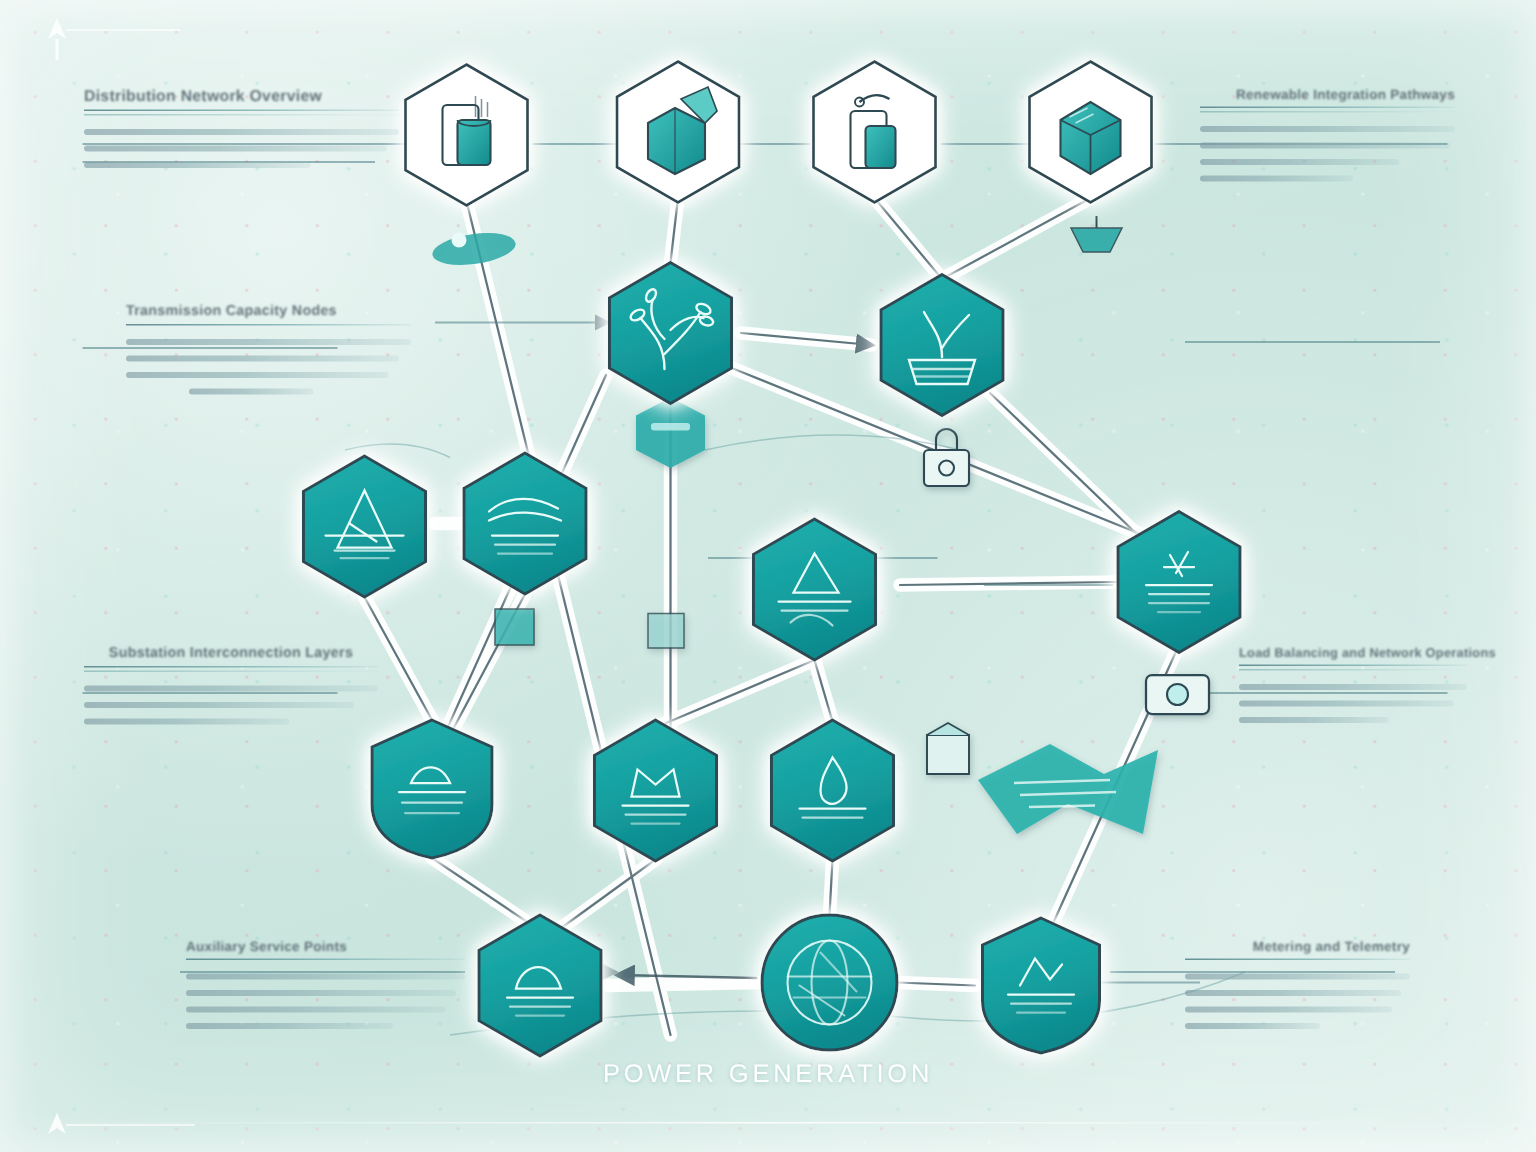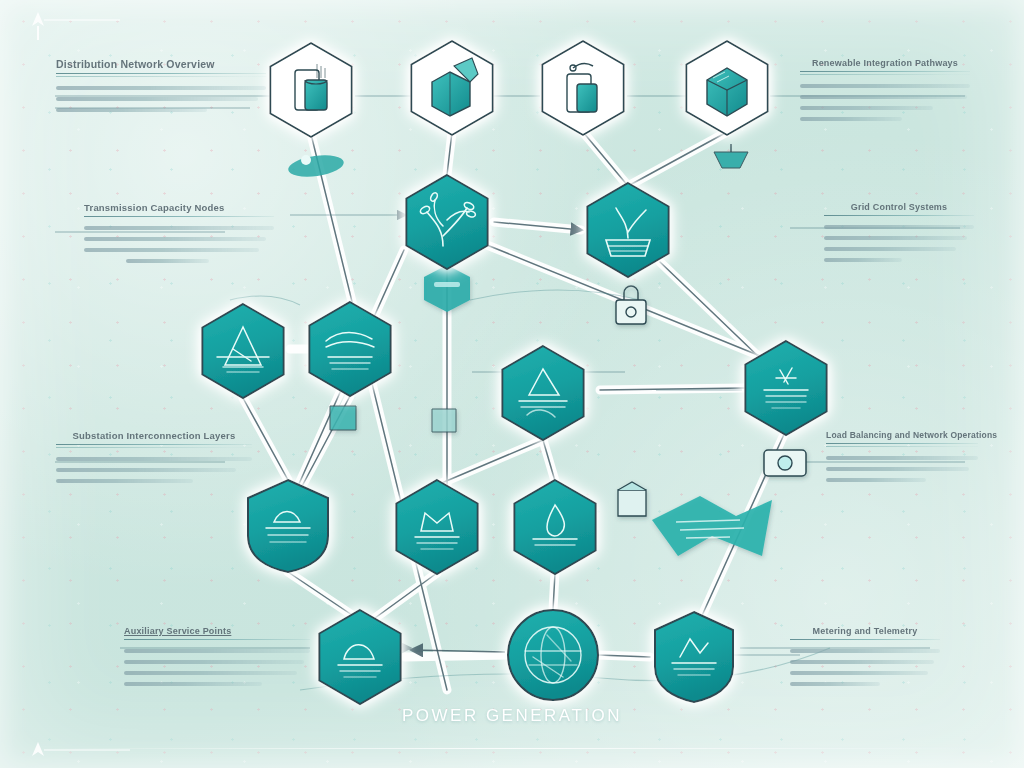--- a/index.html
+++ b/index.html
@@ -52,21 +52,21 @@
   .annot .a-rule2{
     height:1px;background:linear-gradient(90deg,#6fa8a8 0%,rgba(150,200,200,.1) 90%);
     margin-top:2px;opacity:.6;
   }
   .annot .a-lines{margin-top:9px;}
   .annot .a-line{
     height:4px;border-radius:2px;margin-bottom:7px;
     background:linear-gradient(90deg,#7c99a2 0%,#8fb0b4 45%,rgba(150,185,190,.25) 100%);
     filter:blur(.5px);opacity:.62;
   }
-  .annot.right .a-title{text-align:center;}
+  .annot.right .a-title{text-align:right;}
 
   
   #btitle{
     position:absolute;z-index:6;left:0;right:0;top:706px;text-align:center;
     color:#ffffff;font-size:17px;letter-spacing:2.5px;font-weight:400;
     filter:blur(.5px);
     text-shadow:0 1px 3px rgba(120,170,170,.45);
     font-family:"Liberation Sans", sans-serif;
   }
   #btitle-rule{
@@ -480,30 +480,20 @@
     <div class="a-title" style="font-size:9.5px;">Transmission Capacity Nodes</div>
     <div class="a-rule"></div>
     <div class="a-lines">
       <div class="a-line" style="width:100%"></div>
       <div class="a-line" style="width:96%"></div>
       <div class="a-line" style="width:92%"></div>
       <div class="a-line" style="width:44%;margin-left:22%"></div>
     </div>
   </div>
 
-  <div class="annot right" style="left:824px;top:202px;width:150px;">
-    <div class="a-title" style="font-size:9px;">Grid Control Systems</div>
-    <div class="a-rule"></div>
-    <div class="a-lines">
-      <div class="a-line" style="width:100%"></div>
-      <div class="a-line" style="width:95%"></div>
-      <div class="a-line" style="width:88%"></div>
-      <div class="a-line" style="width:52%"></div>
-    </div>
-  </div>
 
   <div class="annot" style="left:56px;top:430px;width:196px;">
     <div class="a-title" style="font-size:9.5px;text-align:center;">Substation Interconnection Layers</div>
     <div class="a-rule"></div>
     <div class="a-rule2"></div>
     <div class="a-lines">
       <div class="a-line" style="width:100%"></div>
       <div class="a-line" style="width:92%"></div>
       <div class="a-line" style="width:70%"></div>
     </div>
@@ -514,21 +504,21 @@
     <div class="a-rule"></div>
     <div class="a-rule2"></div>
     <div class="a-lines">
       <div class="a-line" style="width:100%"></div>
       <div class="a-line" style="width:94%"></div>
       <div class="a-line" style="width:66%"></div>
     </div>
   </div>
 
   <div class="annot" style="left:124px;top:626px;width:186px;">
-    <div class="a-title" style="font-size:9px;text-decoration:underline;">Auxiliary Service Points</div>
+    <div class="a-title" style="font-size:9px;">Auxiliary Service Points</div>
     <div class="a-rule"></div>
     <div class="a-lines">
       <div class="a-line" style="width:100%"></div>
       <div class="a-line" style="width:97%"></div>
       <div class="a-line" style="width:93%"></div>
       <div class="a-line" style="width:74%"></div>
     </div>
   </div>
 
   <div class="annot right" style="left:790px;top:626px;width:150px;">

